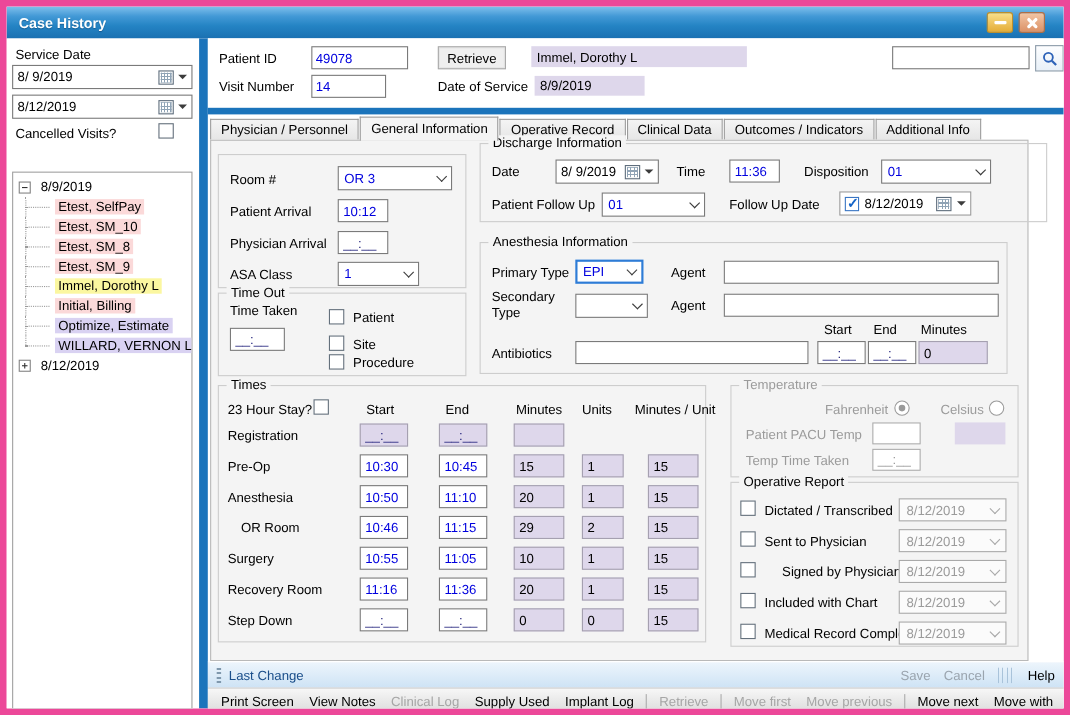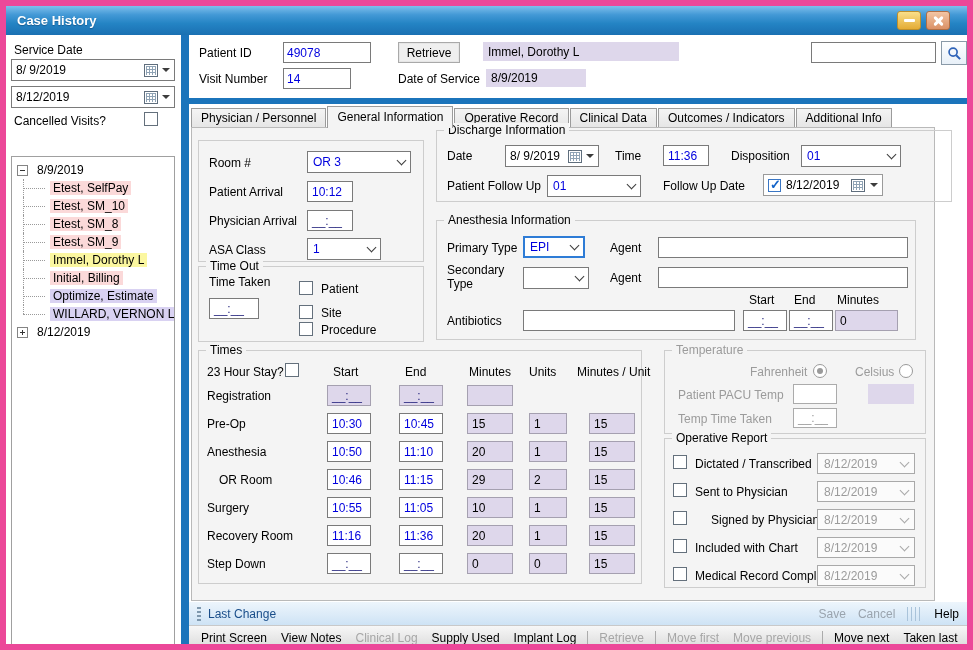--- a/index.html
+++ b/index.html
@@ -397,19 +397,19 @@
         <div class="titem disabled">Clinical Log</div>
         <div class="titem">Supply Used</div>
         <div class="titem">Implant Log</div>
         <div class="tsep"></div>
         <div class="titem disabled">Retrieve</div>
         <div class="tsep"></div>
         <div class="titem disabled">Move first</div>
         <div class="titem disabled">Move previous</div>
         <div class="tsep"></div>
         <div class="titem">Move next</div>
-        <div class="titem">Taken last</div>
+        <div class="titem">Move with</div>
         <div class="tsep"></div>
         <div class="titem">Help</div>
       </div>
 
   </div>
 </div>
 
 </body></html>

